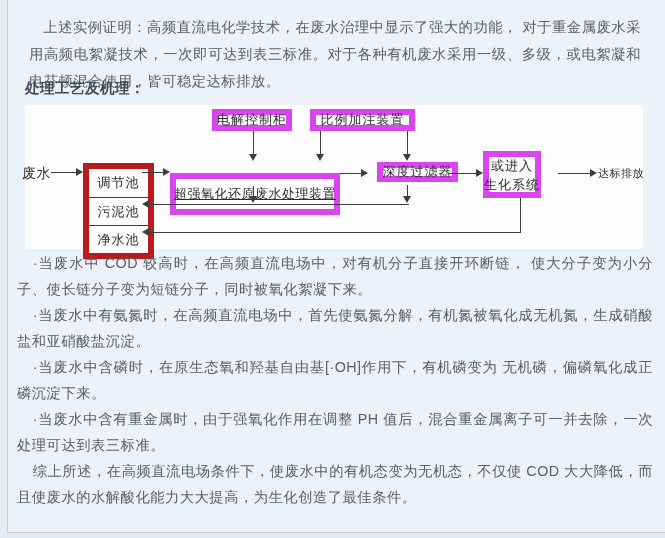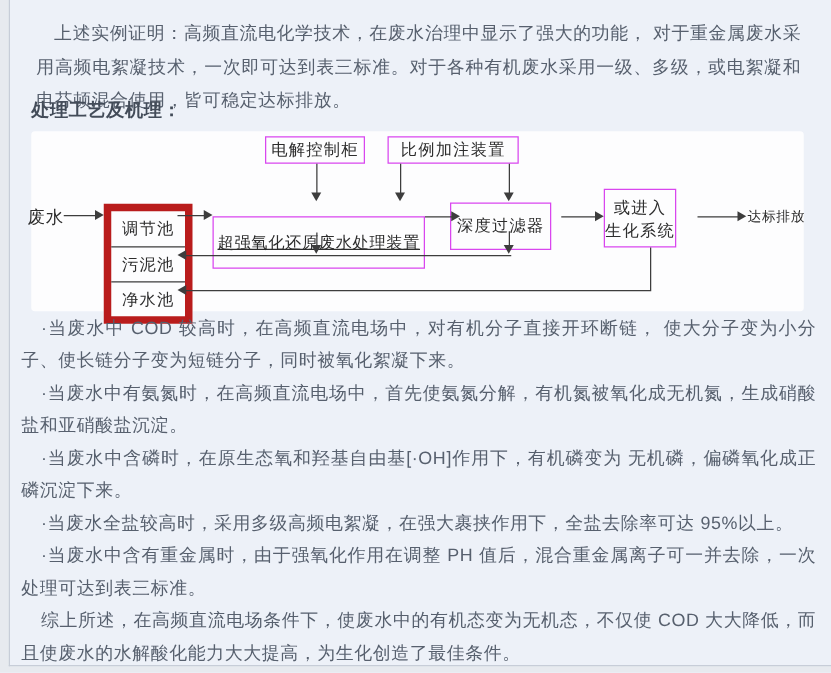--- a/index.html
+++ b/index.html
@@ -36,21 +36,21 @@
     font-size:14.3px;line-height:26px;color:#57606e;
     text-align:justify;text-indent:1.1em;letter-spacing:0.5px;
   }
   
   #diagram{
     position:absolute;left:17px;top:105px;width:618px;height:144px;
     background:#fdfdfe;border-radius:3px;
   }
   .node{
     position:absolute;
-    border:1px solid #d946ef;background:#fdfdfe;
+    border:6px solid #d946ef;background:#fdfdfe;
     display:flex;align-items:center;justify-content:center;
     font-size:13px;color:#2d2d2d;letter-spacing:1px;
     box-sizing:border-box;white-space:nowrap;
   }
   .dlabel{
     position:absolute;font-size:11px;color:#2d2d2d;
     letter-spacing:0.5px;white-space:nowrap;
   }
   .hl{position:absolute;height:1px;background:#3d3d3d;}
   .vl{position:absolute;width:1px;background:#3d3d3d;}
@@ -89,21 +89,21 @@
     <div class="node" style="left:187px;top:4px;width:80px;height:22px;">电解控制柜</div>
     <div class="node" style="left:285px;top:4px;width:105px;height:22px;">比例加注装置</div>
 
     <div id="tanks">
       <div class="tank-cell">调节池</div>
       <div class="tank-cell">污泥池</div>
       <div class="tank-cell">净水池</div>
     </div>
 
     <div class="node" style="left:145px;top:68px;width:170px;height:42px;letter-spacing:0.5px;text-decoration:underline;">超强氧化还原废水处理装置</div>
-    <div class="node" style="left:335px;top:57px;width:81px;height:38px;">深度过滤器</div>
+    <div class="node" style="left:352px;top:57px;width:81px;height:20px;">深度过滤器</div>
     <div class="node" id="bio-box" style="left:458px;top:46px;width:58px;height:47px;">
       <span>或进入</span>
       <span>生化系统</span>
     </div>
 
     <div class="hl" style="left:26px;top:67px;width:27px;"></div>
     <div class="ah-r" style="left:51px;top:63px;"></div>
 
     <div class="hl" style="left:117px;top:67px;width:22px;"></div>
     <div class="ah-r" style="left:138px;top:63px;"></div>
@@ -138,18 +138,17 @@
     <div class="vl" style="left:495px;top:93px;height:35px;"></div>
     <div class="hl" style="left:123px;top:127px;width:372px;"></div>
     <div class="ah-l" style="left:117px;top:123px;"></div>
 
   </div>
 
   <div id="body-text">
     <p>·当废水中 COD 较高时，在高频直流电场中，对有机分子直接开环断链， 使大分子变为小分子、使长链分子变为短链分子，同时被氧化絮凝下来。</p>
     <p>·当废水中有氨氮时，在高频直流电场中，首先使氨氮分解，有机氮被氧化成无机氮，生成硝酸盐和亚硝酸盐沉淀。</p>
     <p>·当废水中含磷时，在原生态氧和羟基自由基[·OH]作用下，有机磷变为 无机磷，偏磷氧化成正磷沉淀下来。</p>
-    <p>·当废水全盐较高时，采用多级高频电絮凝，在强大裹挟作用下，全盐去除率可达 95%以上。</p>
     <p>·当废水中含有重金属时，由于强氧化作用在调整 PH 值后，混合重金属离子可一并去除，一次处理可达到表三标准。</p>
     <p>综上所述，在高频直流电场条件下，使废水中的有机态变为无机态，不仅使 COD 大大降低，而且使废水的水解酸化能力大大提高，为生化创造了最佳条件。</p>
   </div>
 
 </div>
 
 </body></html>

